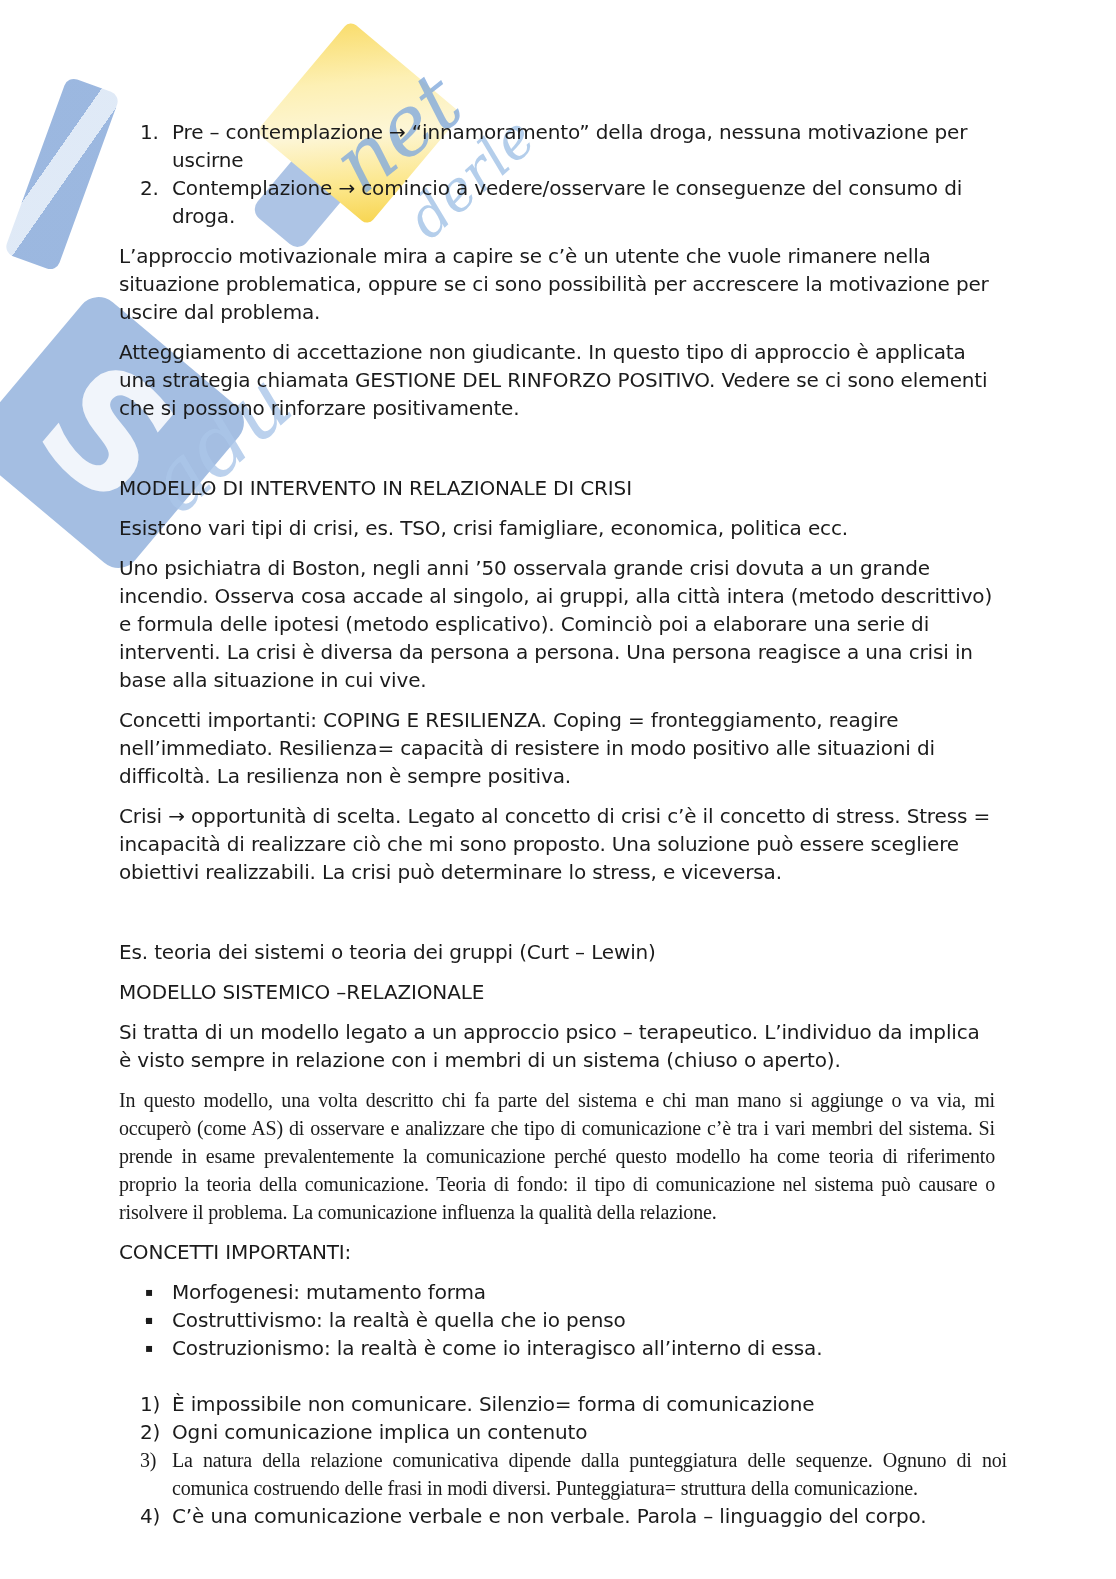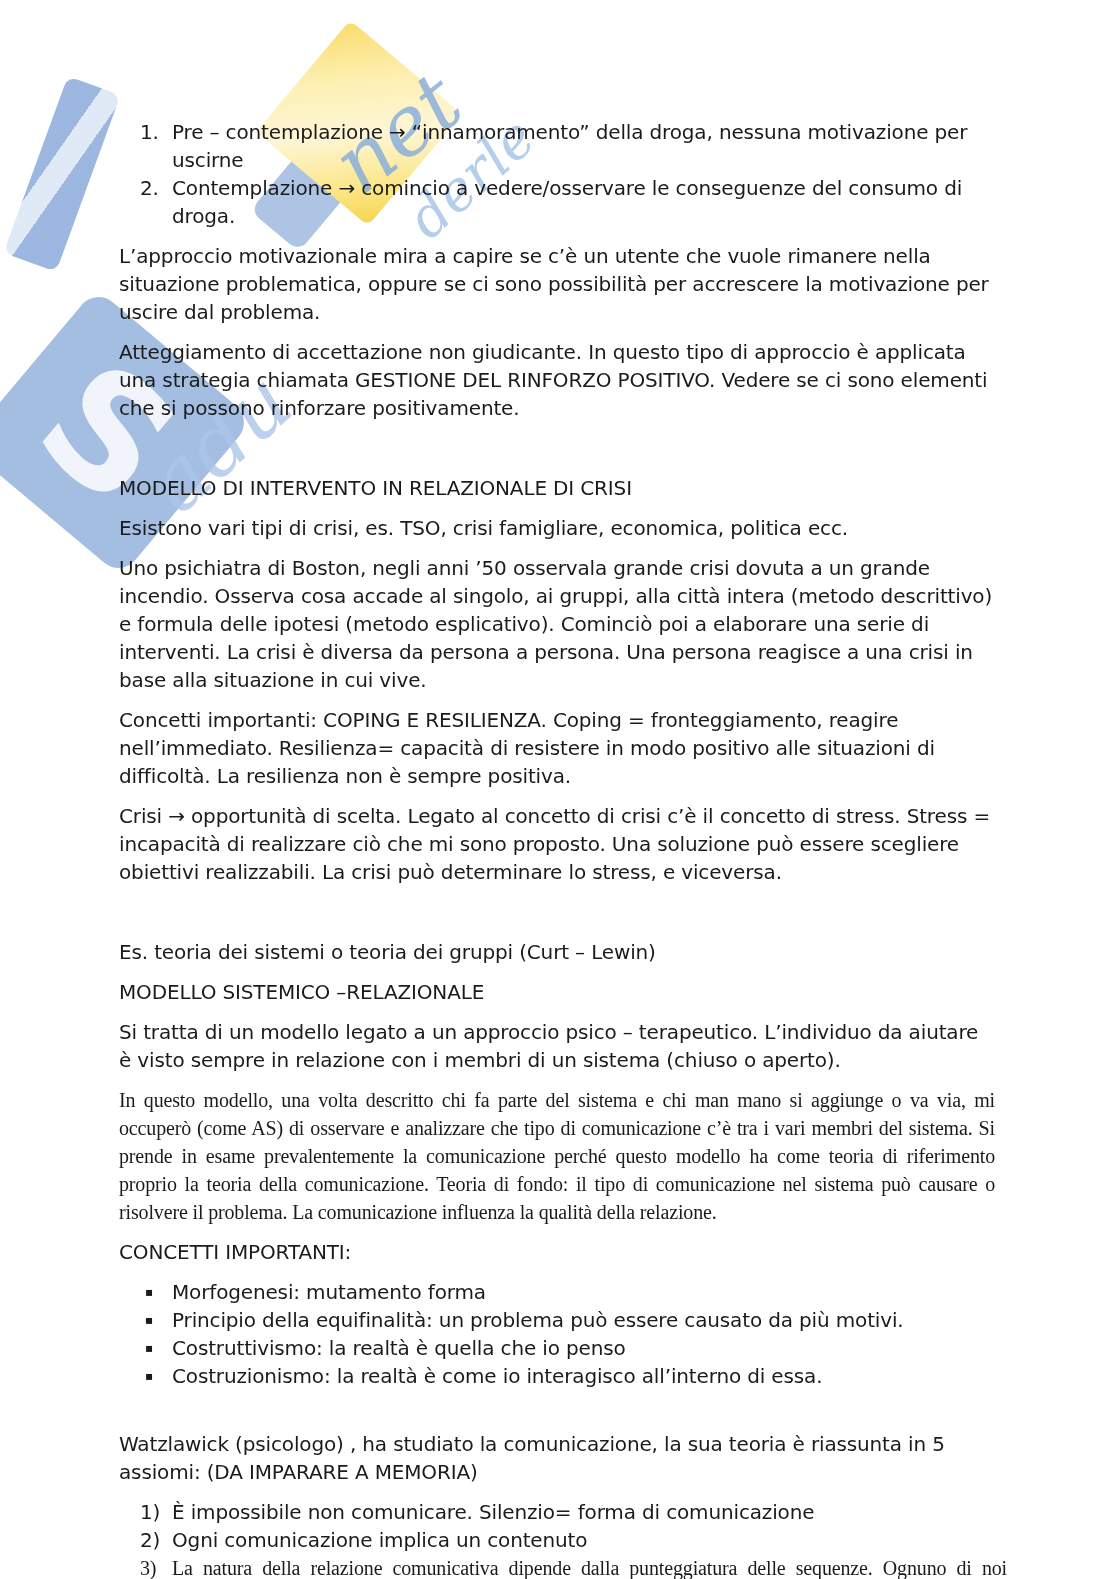--- a/index.html
+++ b/index.html
@@ -91,32 +91,31 @@
       <div class="para"><span class="u">Atteggiamento di accettazione non giudicante.&nbsp;</span><span>In questo tipo di approccio è applicata una strategia chiamata GESTIONE DEL RINFORZO POSITIVO. Vedere se ci sono elementi che si possono rinforzare positivamente.</span></div>
       <div class="spacer"></div>
       <div class="para"><span>MODELLO DI INTERVENTO IN RELAZIONALE DI CRISI</span></div>
       <div class="para"><span>Esistono vari tipi di crisi, es. TSO, crisi famigliare, economica, politica ecc.</span></div>
       <div class="para"><span>Uno psichiatra di Boston, negli anni ’50 osservala grande crisi dovuta a un grande incendio. Osserva cosa accade al singolo, ai gruppi, alla città intera (metodo descrittivo) e formula delle ipotesi (metodo esplicativo). Cominciò poi a elaborare una serie di interventi. La crisi è diversa da persona a persona. Una persona reagisce a una crisi in base alla situazione in cui vive.</span></div>
       <div class="para"><span>Concetti importanti: COPING E RESILIENZA. Coping = fronteggiamento, reagire nell’immediato. Resilienza= capacità di resistere in modo positivo alle situazioni di difficoltà. La resilienza non è sempre positiva.</span></div>
       <div class="para"><span>Crisi → opportunità di scelta. Legato al concetto di crisi c’è il concetto di stress. Stress = incapacità di realizzare ciò che mi sono proposto. Una soluzione può essere scegliere obiettivi realizzabili. La crisi può determinare lo stress, e viceversa.</span></div>
       <div class="spacer"></div>
       <div class="para"><span>Es. teoria dei sistemi o teoria dei gruppi (Curt – Lewin)</span></div>
       <div class="para"><span>MODELLO SISTEMICO –RELAZIONALE</span></div>
-      <div class="para"><span>Si tratta di un modello legato a un approccio psico – terapeutico. L’individuo da aiutare è visto sempre in relazione con i membri di un sistema (chiuso o aperto).</span></div>
+      <div class="para"><span>Si tratta di un modello legato a un approccio psico – terapeutico. L’individuo da implica è visto sempre in relazione con i membri di un sistema (chiuso o aperto).</span></div>
       <div class="para justify"><span>In questo modello, una volta descritto chi fa parte del sistema e chi man mano si aggiunge o va via, mi occuperò (come AS) di osservare e analizzare che tipo di comunicazione c’è tra i vari membri del sistema. Si prende in esame prevalentemente la comunicazione perché questo modello ha come teoria di riferimento proprio la teoria della comunicazione. Teoria di fondo: il tipo di comunicazione nel sistema può causare o risolvere il problema. La comunicazione influenza la qualità della relazione.</span></div>
       <div class="para"><span>CONCETTI IMPORTANTI:</span></div>
       <div class="list list-ul">
         <div class="li"><span class="marker">▪</span><span>Morfogenesi: mutamento forma</span></div>
         <div class="li justify"><span class="marker">▪</span></div>
-        <div class="li"><span class="marker">▪</span><span>Principio della equifinalità: un problema può essere causato da più motivi.</span></div>
+        <div class="li"><span class="marker">▪</span></div>
         <div class="li"><span class="marker">▪</span><span>Costruttivismo: la realtà è quella che io penso</span></div>
         <div class="li"><span class="marker">▪</span><span>Costruzionismo: la realtà è come io interagisco all’interno di essa.</span></div>
       </div>
       <div class="spacer"></div>
-      <div class="para"><span>Watzlawick (psicologo) , ha studiato la comunicazione, la sua teoria è riassunta in 5 assiomi: (DA IMPARARE A MEMORIA)</span></div>
       <div class="list list-ol">
         <div class="li"><span class="marker">1)</span><span>È impossibile non comunicare. Silenzio= forma di comunicazione</span></div>
         <div class="li"><span class="marker">2)</span><span>Ogni comunicazione implica un contenuto</span></div>
         <div class="li justify"><span class="marker">3)</span><span>La natura della relazione comunicativa dipende dalla punteggiatura delle sequenze. Ognuno di noi comunica costruendo delle frasi in modi diversi. Punteggiatura= struttura della comunicazione.</span></div>
         <div class="li"><span class="marker">4)</span><span>C’è una comunicazione verbale e non verbale. Parola – linguaggio del corpo.</span></div>
       </div>
     </div>
 
 </div>
 

